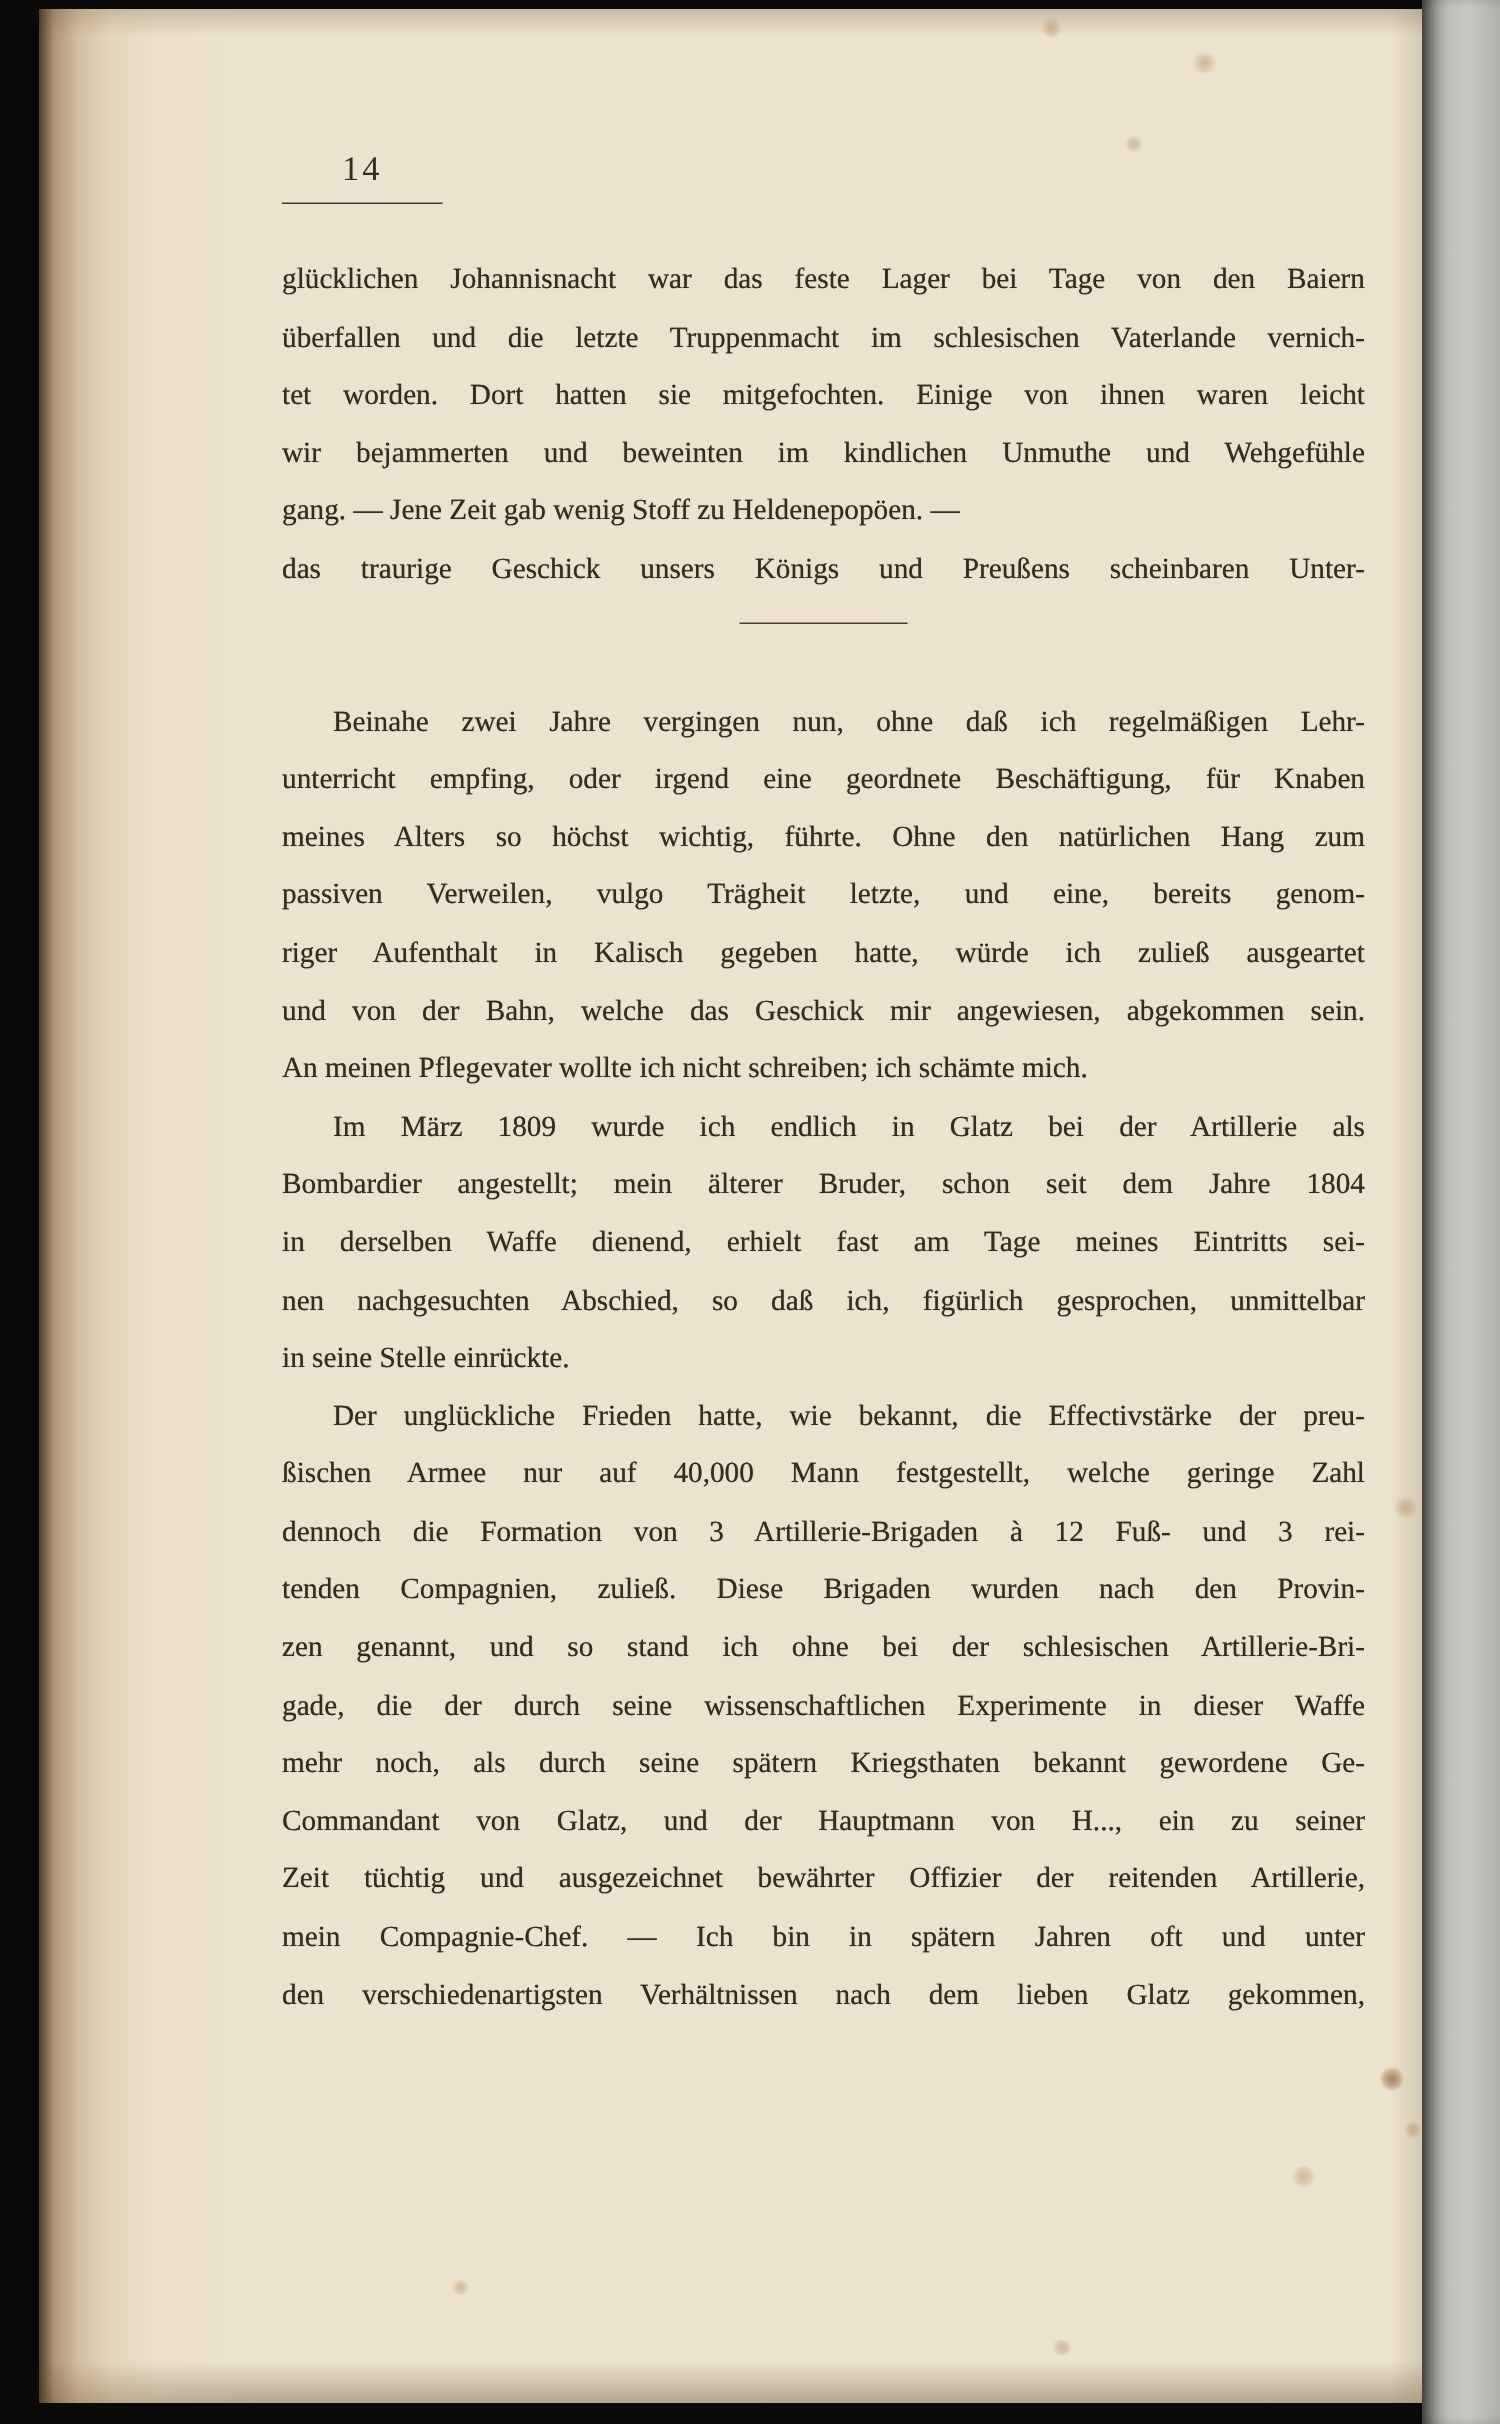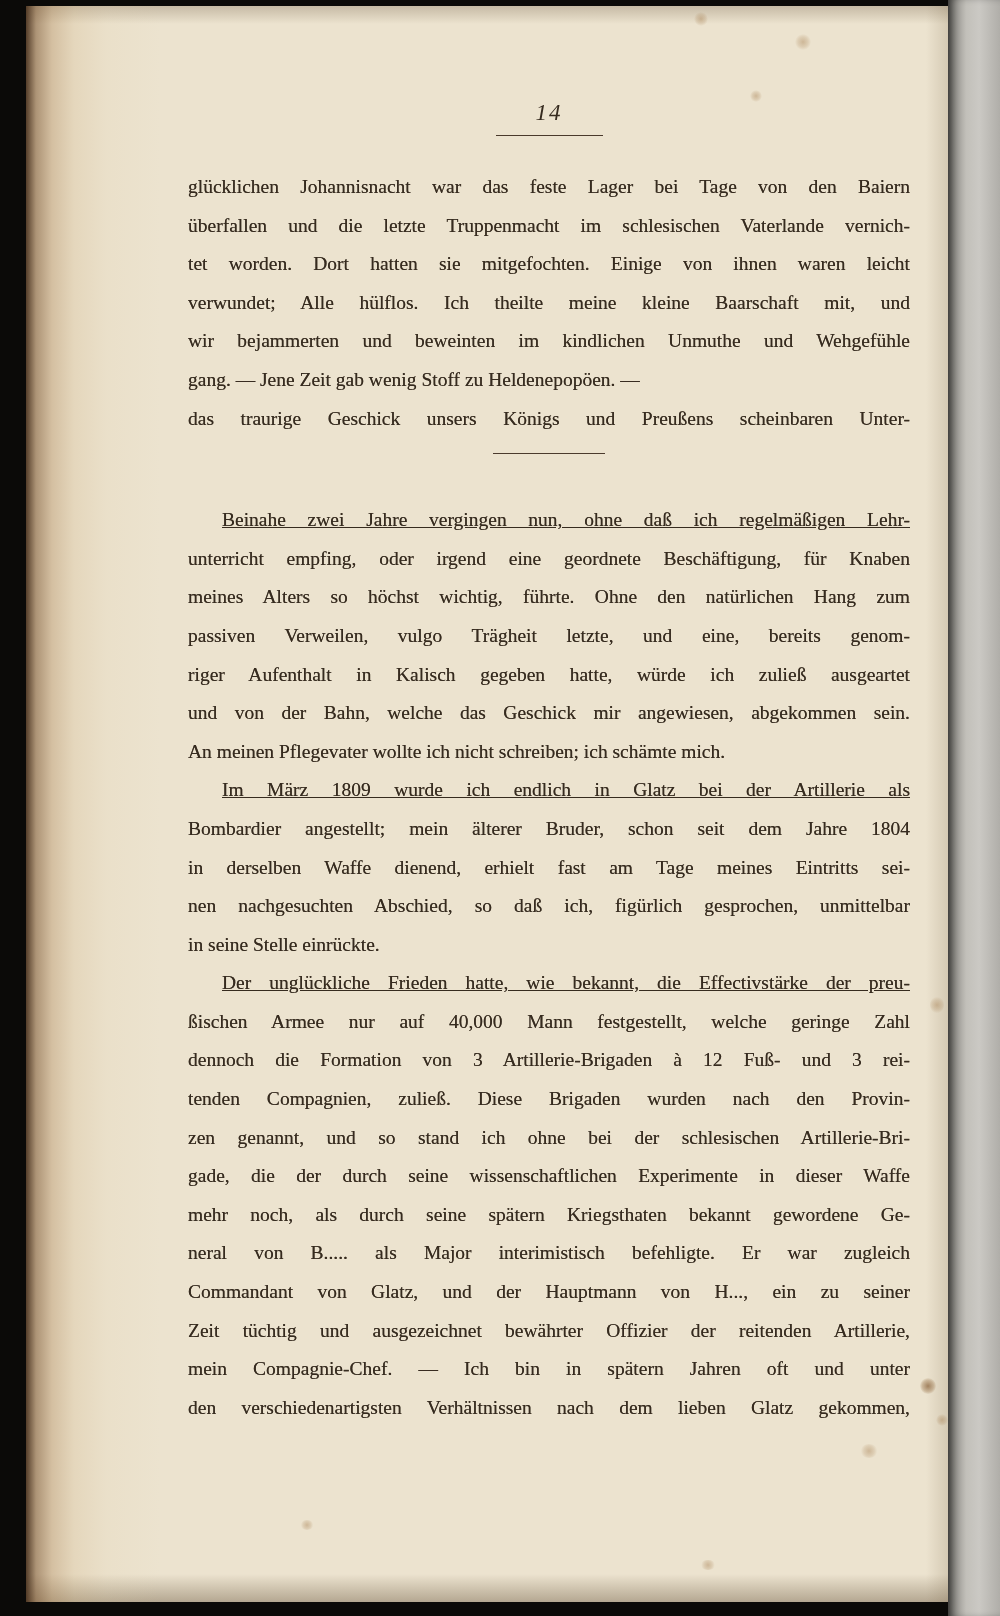--- a/index.html
+++ b/index.html
@@ -40,23 +40,22 @@
       linear-gradient(270deg, rgba(120,100,70,0.20) 0px, rgba(0,0,0,0) 22px),
       linear-gradient(0deg, rgba(90,70,45,0.38) 0px, rgba(0,0,0,0) 28px),
       linear-gradient(180deg, rgba(100,80,55,0.28) 0px, rgba(0,0,0,0) 18px),
       var(--paper);
   }
   .page-number-wrap {
     position: absolute;
     left: 162px;
     top: 94px;
     width: 722px;
-    text-align: center;
+    text-align: left;
     color: var(--ink);
-    font-style: italic;
   }
   .page-number {
     display: inline-block;
     font-size: 23px;
     letter-spacing: 2px;
     padding: 0 40px 9px 40px;
     border-bottom: 1.5px solid #4a3a2c;
   }
   .text-block {
     position: absolute;
@@ -69,21 +68,21 @@
     text-shadow: 0 0 0.5px rgba(54,43,31,0.75);
   }
   .paragraph { margin: 0; }
   .line {
     text-align: justify;
     text-align-last: justify;
     overflow: hidden;
     max-height: 38.6px;
   }
   .line.no-justify { text-align-last: left; }
-  .line.indent { text-indent: 34px; text-decoration: underline; }
+  .line.indent { text-indent: 34px; }
   .section-divider {
     width: 112px;
     border: none;
     border-top: 1.6px solid #4b3b2d;
     margin: 15px auto 47px auto;
     height: 0;
   }
   
   .spot {
     position: absolute;
@@ -103,21 +102,20 @@
 
   <div class="page-number-wrap">
     <span class="page-number">14</span>
   </div>
 
   <div class="text-block">
       <div class="paragraph">
         <div class="line">glücklichen Johannisnacht war das feste Lager bei Tage von den Baiern</div>
         <div class="line">überfallen und die letzte Truppenmacht im schlesischen Vaterlande vernich-</div>
         <div class="line">tet worden. Dort hatten sie mitgefochten. Einige von ihnen waren leicht</div>
-        <div class="line">verwundet; Alle hülflos. Ich theilte meine kleine Baarschaft mit, und</div>
         <div class="line">wir bejammerten und beweinten im kindlichen Unmuthe und Wehgefühle</div>
         <div class="line no-justify">gang. — Jene Zeit gab wenig Stoff zu Heldenepopöen. —</div>
         <div class="line">das traurige Geschick unsers Königs und Preußens scheinbaren Unter-</div>
       </div>
       <div class="section-divider"></div>
       <div class="paragraph">
         <div class="line indent">Beinahe zwei Jahre vergingen nun, ohne daß ich regelmäßigen Lehr-</div>
         <div class="line">unterricht empfing, oder irgend eine geordnete Beschäftigung, für Knaben</div>
         <div class="line">meines Alters so höchst wichtig, führte. Ohne den natürlichen Hang zum</div>
         <div class="line">passiven Verweilen, vulgo Trägheit letzte, und eine, bereits genom-</div>
@@ -133,21 +131,20 @@
         <div class="line no-justify">in seine Stelle einrückte.</div>
       </div>
       <div class="paragraph">
         <div class="line indent">Der unglückliche Frieden hatte, wie bekannt, die Effectivstärke der preu-</div>
         <div class="line">ßischen Armee nur auf 40,000 Mann festgestellt, welche geringe Zahl</div>
         <div class="line">dennoch die Formation von 3 Artillerie-Brigaden à 12 Fuß- und 3 rei-</div>
         <div class="line">tenden Compagnien, zuließ. Diese Brigaden wurden nach den Provin-</div>
         <div class="line">zen genannt, und so stand ich ohne bei der schlesischen Artillerie-Bri-</div>
         <div class="line">gade, die der durch seine wissenschaftlichen Experimente in dieser Waffe</div>
         <div class="line">mehr noch, als durch seine spätern Kriegsthaten bekannt gewordene Ge-</div>
-        <div class="line">neral von B..... als Major interimistisch befehligte. Er war zugleich</div>
         <div class="line">Commandant von Glatz, und der Hauptmann von H..., ein zu seiner</div>
         <div class="line">Zeit tüchtig und ausgezeichnet bewährter Offizier der reitenden Artillerie,</div>
         <div class="line">mein Compagnie-Chef. — Ich bin in spätern Jahren oft und unter</div>
         <div class="line">den verschiedenartigsten Verhältnissen nach dem lieben Glatz gekommen,</div>
       </div>
     </div>
 
   <div class="spot" style="left:668px; top:6px;  width:14px; height:14px;"></div>
   <div class="spot" style="left:769px; top:28px; width:16px; height:16px;"></div>
   <div class="spot" style="left:724px; top:84px; width:12px; height:12px;"></div>

